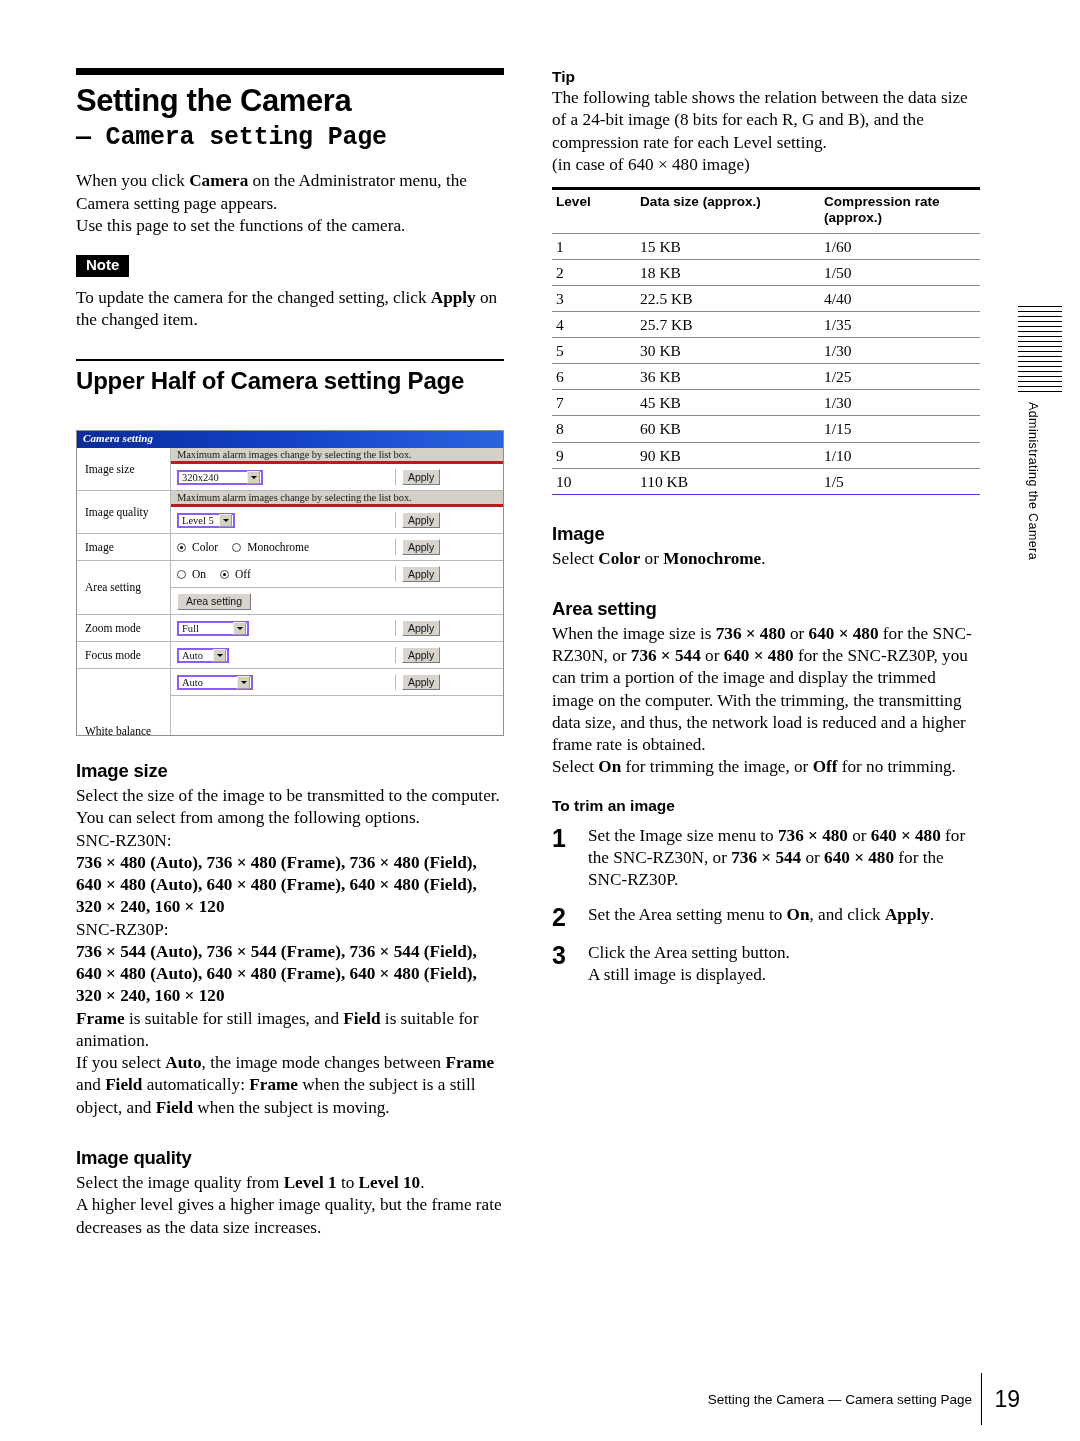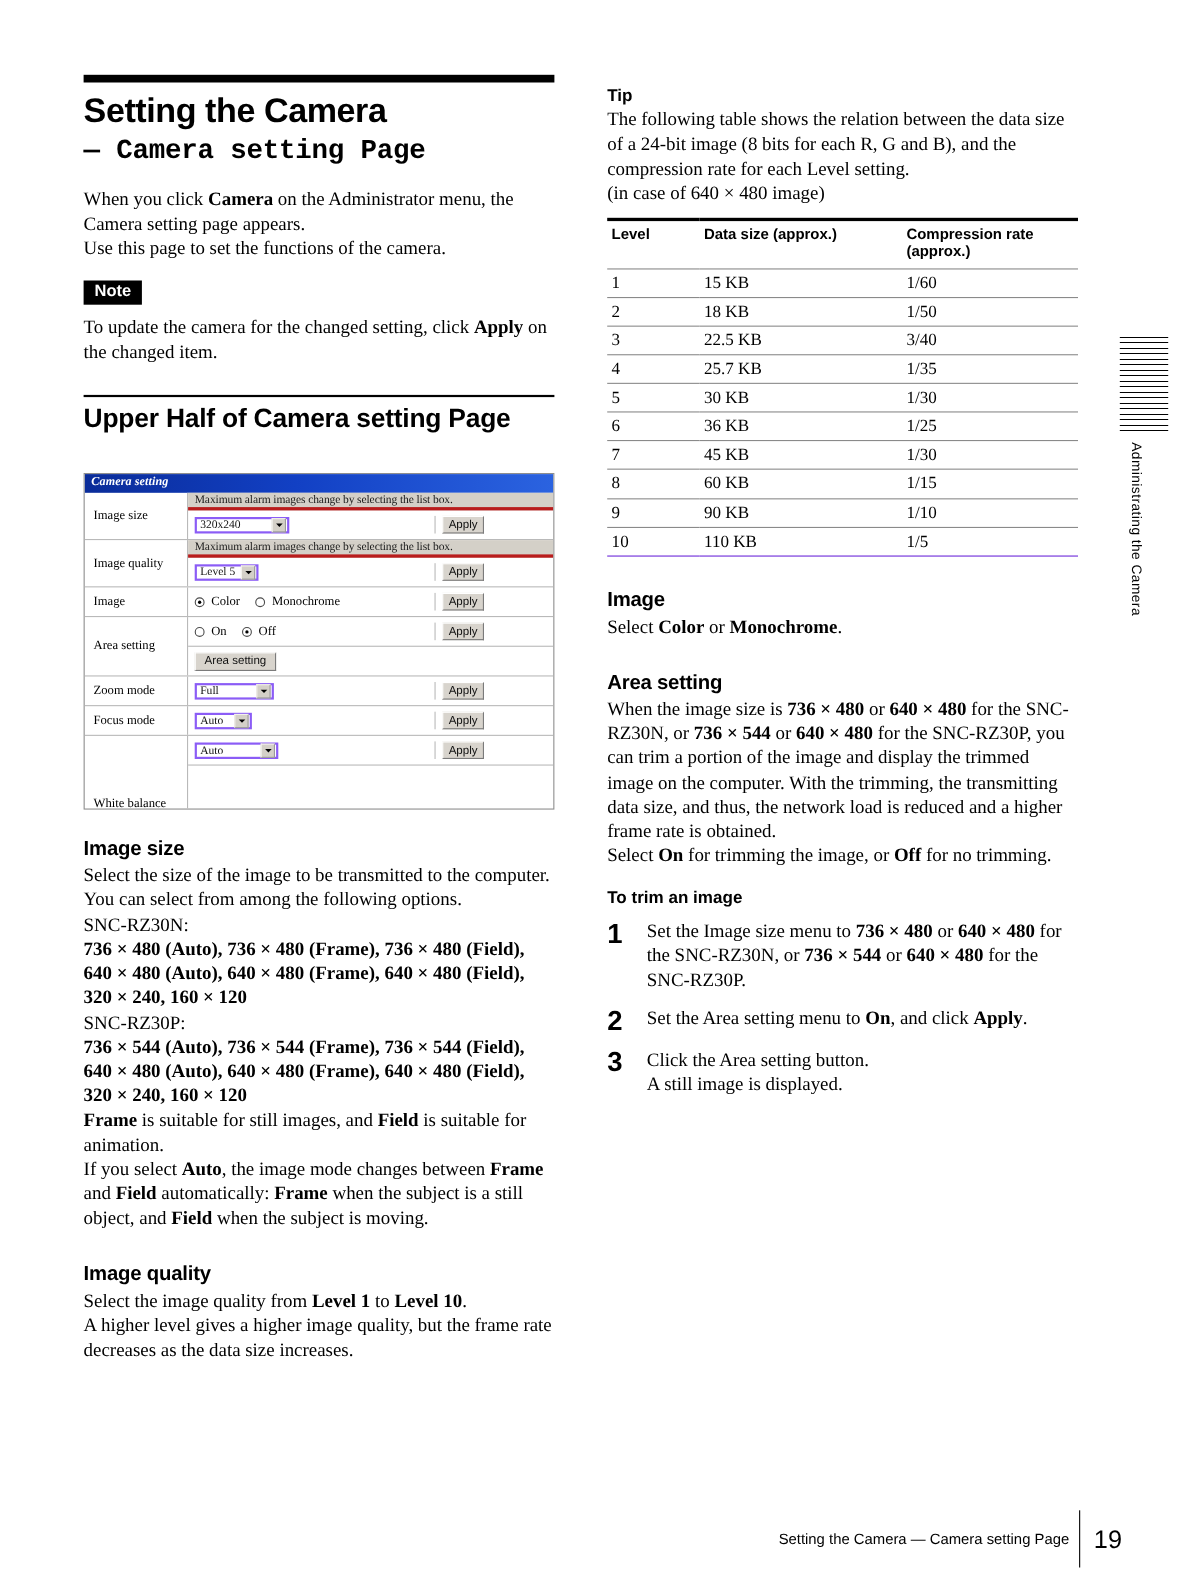--- a/index.html
+++ b/index.html
@@ -25,21 +25,21 @@
   
   .col-left {
     position: absolute;
     left: 76px;
     top: 68px;
     width: 428px;
   }
   .col-right {
     position: absolute;
     left: 552px;
-    top: 79px;
+    top: 68px;
     width: 428px;
   }
 
   
   .chapter-rule {
     height: 7px;
     background: #000;
     margin-bottom: 9px;
   }
   h1.chapter-title {
@@ -603,21 +603,21 @@
             <td>1/60</td>
           </tr>
         <tr>
             <td class="c-level">2</td>
             <td class="c-size">18 KB</td>
             <td>1/50</td>
           </tr>
         <tr>
             <td class="c-level">3</td>
             <td class="c-size">22.5 KB</td>
-            <td>3/40</td>
+            <td>4/40</td>
           </tr>
         <tr>
             <td class="c-level">4</td>
             <td class="c-size">25.7 KB</td>
             <td>1/35</td>
           </tr>
         <tr>
             <td class="c-level">5</td>
             <td class="c-size">30 KB</td>
             <td>1/30</td>

